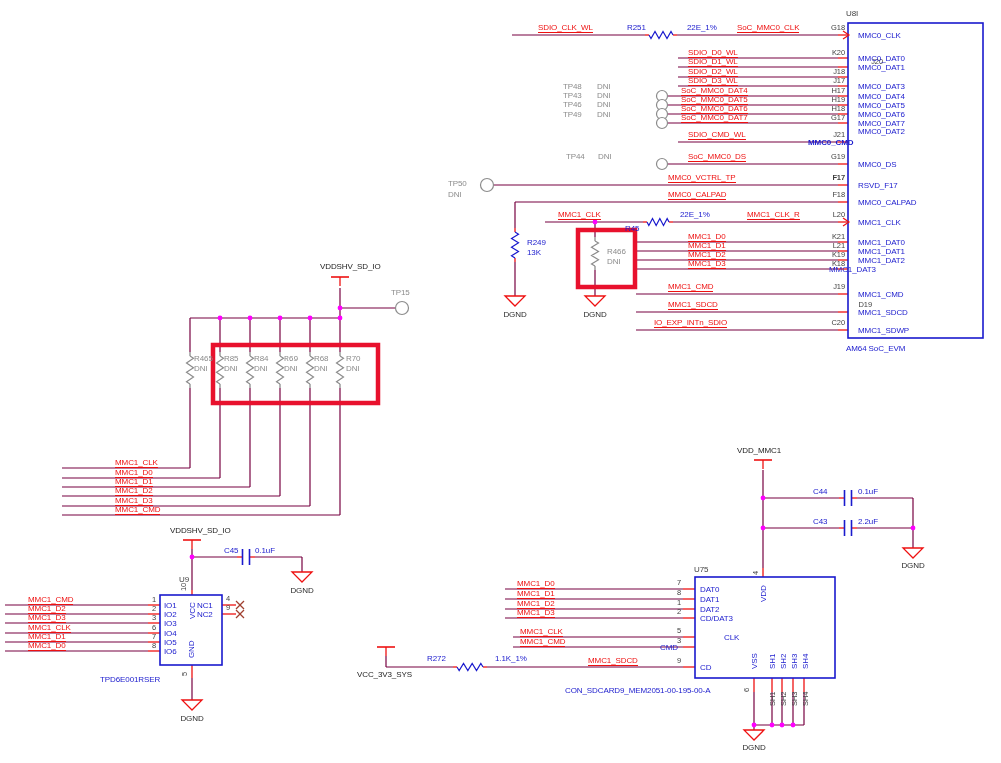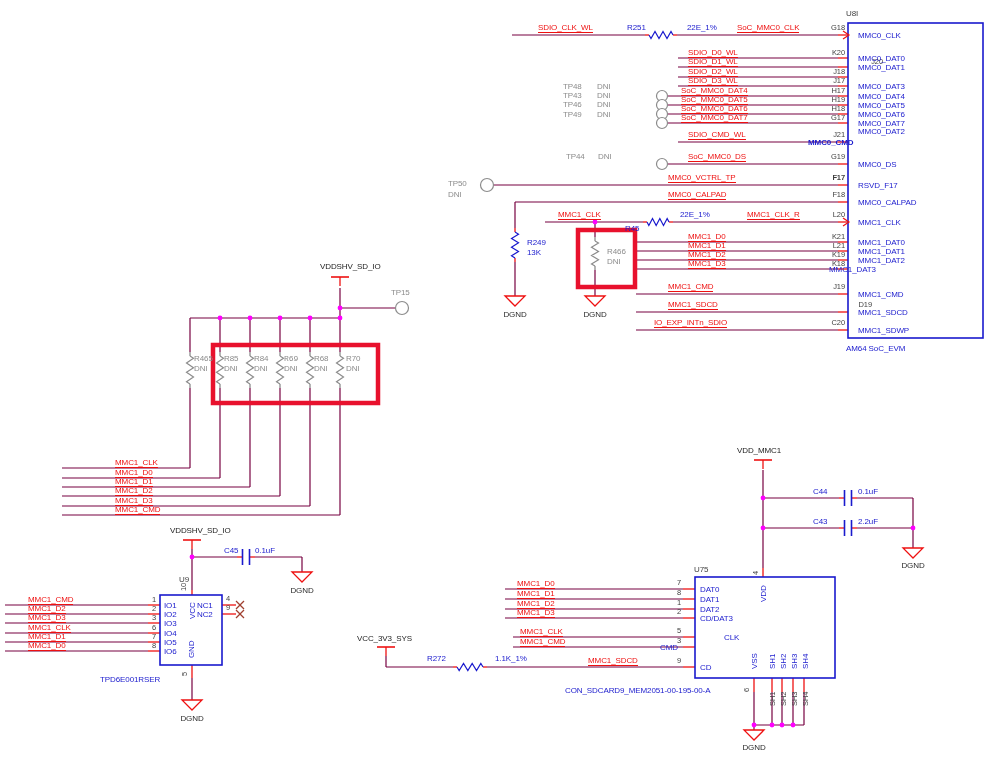--- a/index.html
+++ b/index.html
@@ -384,21 +384,21 @@
       <div class="lbl net" style="left: 28px; top: 641px;">MMC1_D0</div>
       <div class="lbl gnd c" style="left: 515px; top: 310px;">DGND</div>
       <div class="lbl gnd c" style="left: 595px; top: 310px;">DGND</div>
       <div class="lbl gnd c" style="left: 302px; top: 586px;">DGND</div>
       <div class="lbl gnd c" style="left: 192px; top: 714px;">DGND</div>
       <div class="lbl gnd c" style="left: 913px; top: 561px;">DGND</div>
       <div class="lbl gnd c" style="left: 754px; top: 743px;">DGND</div>
       <div class="lbl ref" style="left: 694px; top: 565px;">U75</div>
       <div class="lbl val" style="left: 565px; top: 686px;">CON_SDCARD9_MEM2051-00-195-00-A</div>
       <div class="lbl pwr" style="left: 737px; top: 446px;">VDD_MMC1</div>
-      <div class="lbl pwr" style="left: 357px; top: 634px;">VCC_3V3_SYS</div>
+      <div class="lbl pwr" style="left: 357px; top: 670px;">VCC_3V3_SYS</div>
       <div class="lbl val" style="left: 427px; top: 654px;">R272</div>
       <div class="lbl val" style="left: 495px; top: 654px;">1.1K_1%</div>
       <div class="lbl val" style="left: 813px; top: 487px;">C44</div>
       <div class="lbl val" style="left: 858px; top: 487px;">0.1uF</div>
       <div class="lbl val" style="left: 813px; top: 517px;">C43</div>
       <div class="lbl val" style="left: 858px; top: 517px;">2.2uF</div>
       <div class="lbl net" style="left: 517px; top: 579px;">MMC1_D0</div>
       <div class="lbl net" style="left: 517px; top: 589px;">MMC1_D1</div>
       <div class="lbl net" style="left: 517px; top: 599px;">MMC1_D2</div>
       <div class="lbl net" style="left: 517px; top: 608px;">MMC1_D3</div>

